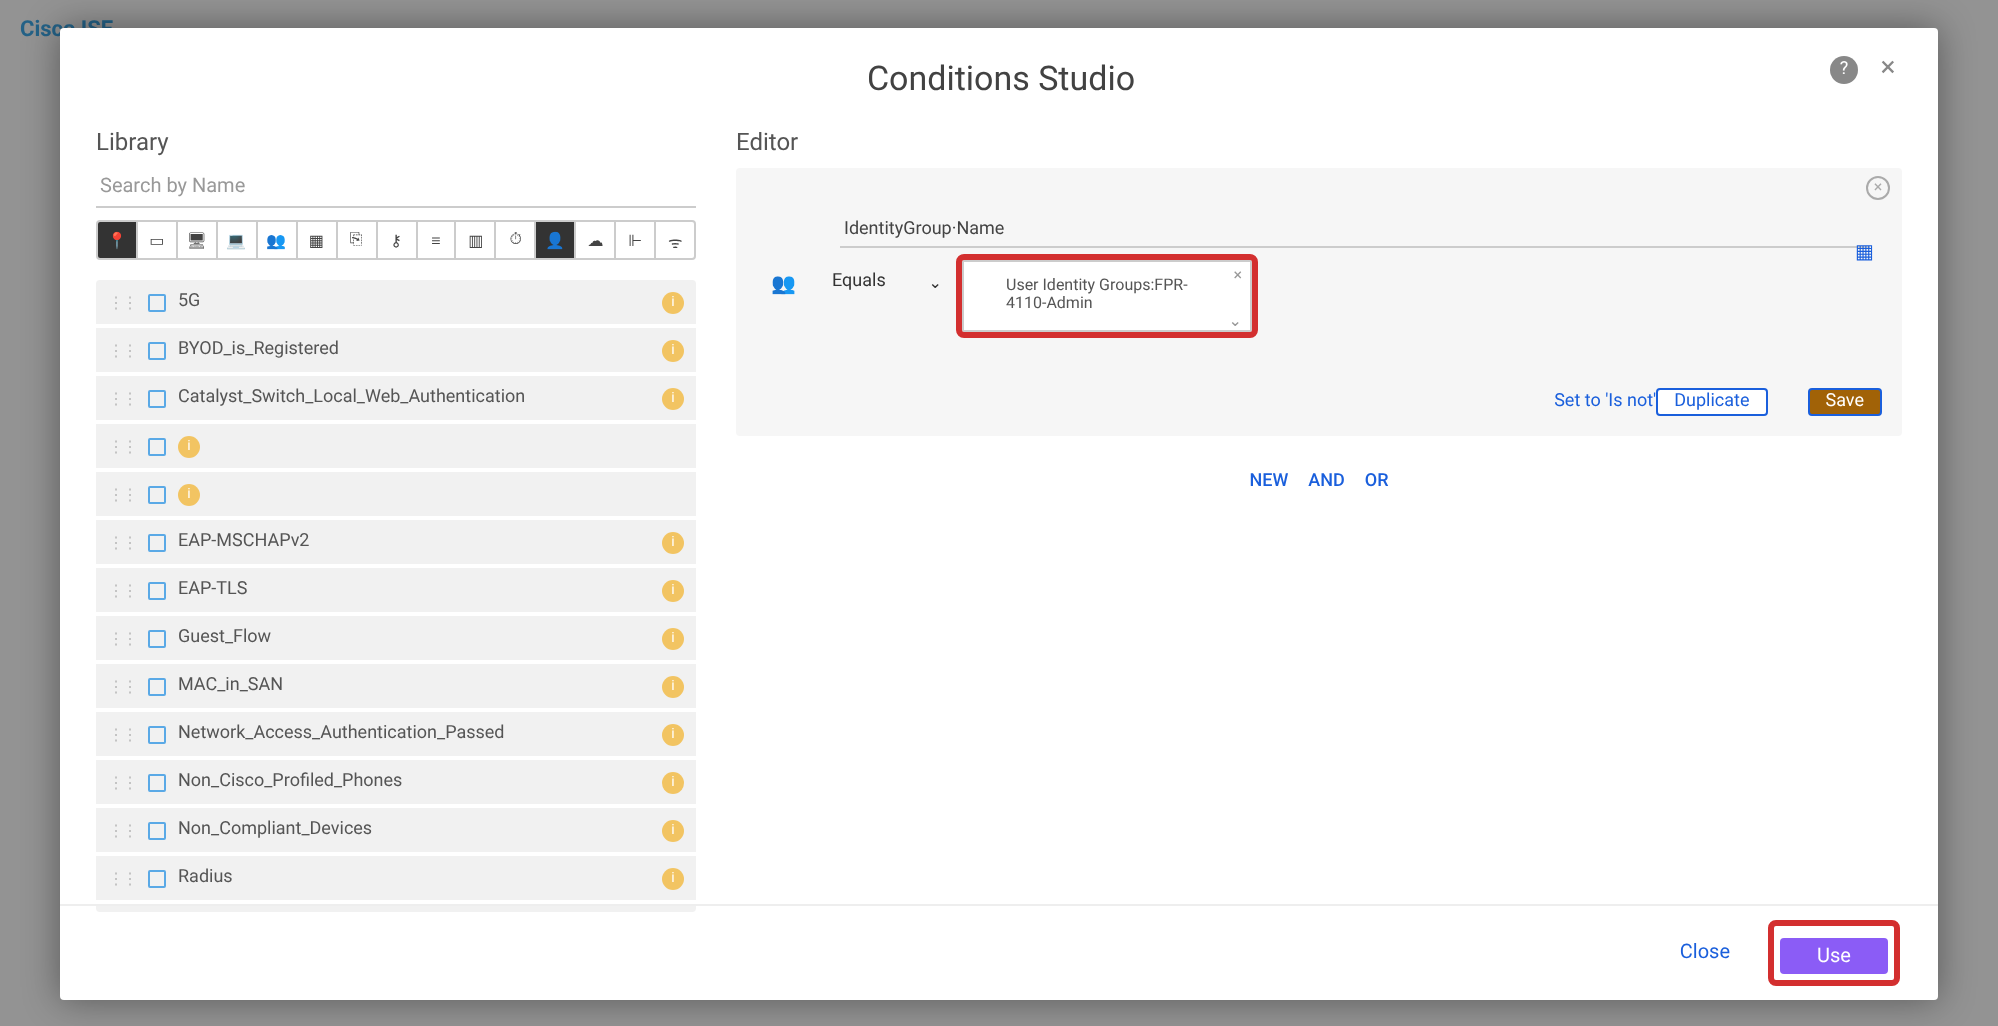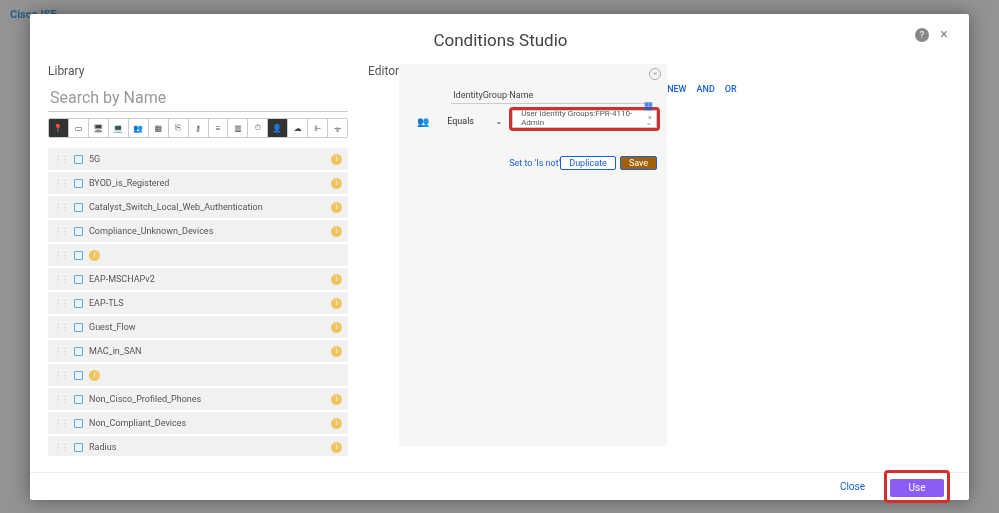--- a/index.html
+++ b/index.html
@@ -15,24 +15,24 @@
       border-radius: 2px;
       padding: 14px 18px 44px 18px;
       display: flex; flex-direction: column;
     }
     .modal-header{ position:absolute; top:14px; right:18px; display:flex; gap:8px; align-items:center;}
     .icon-help, .icon-close { width:14px; height:14px; border-radius:50%; background:#888; color:#fff; font-size:9px; text-align:center; line-height:14px; cursor:pointer;}
     .icon-close{ background:transparent; color:#888; font-size:14px; line-height:12px;}
     h1.title { font-size: 17px; font-weight: 400; color:#424242; margin: 2px 0 14px 2px; text-align: center; }
     .columns { display: flex; gap: 20px; flex:1; min-height:0;}
     .col-lib { width: 300px; display:flex; flex-direction:column; }
-    .col-editor { flex:1; display:flex; }
+    .col-editor { flex:1; display:flex; flex-direction:column; }
     .col-title { font-size:12px; color:#555; margin-bottom: 6px; }
     .search-input {
-      width:100%; border:none; border-bottom:1px solid #ccc; padding: 4px 2px; font-size:16px;
+      width:100%; border:none; border-bottom:1px solid #ccc; padding: 4px 2px; font-size:10px;
       outline:none; color:#333; margin-bottom:6px;
     }
     .search-input::placeholder{ color:#999;}
     .filter-row{
       display:flex; border:1px solid #ccc; border-radius:2px; margin-bottom:10px; overflow:hidden;
     }
     .filter-btn{
       flex:1; height:18px; border-right:1px solid #ccc; display:flex; align-items:center; justify-content:center;
       cursor:pointer;
     }
@@ -59,41 +59,41 @@
       width:100%; border:none; border-bottom:1px solid #ccc; background:transparent; font-size:9px;
       padding:3px 2px; outline:none; color:#444; margin: 17px 0 6px 42px; width:calc(100% - 48px);
     }
     .cond-row{ display:flex; align-items:flex-start; gap:10px; }
     .row-icon{ width:28px; text-align:center; color:#5a7fb0; font-size:10px; padding-top:6px;}
     .operator-select{
       width:55px; border:none; background:transparent; font-size:9px; color:#333;
       display:flex; justify-content:space-between; align-items:center; cursor:pointer; padding-top:6px;
     }
     .value-box{
-      width:145px; height:18px; border:1px solid #ccc; background:#fff; border-radius:1px;
-      font-size:8px; color:#555; padding:2px 14px 2px 8px; position:relative; display:flex; align-items:center;
+      width:145px; height:36px; border:1px solid #ccc; background:#fff; border-radius:1px;
+      font-size:8px; color:#555; padding:2px 14px 2px 21px; position:relative; display:flex; align-items:center;
     }
     .value-box .tag-x{ position:absolute; top:2px; right:4px; color:#999; font-size:8px;}
     .value-box .chev{ position:absolute; bottom:0px; right:4px; color:#999; font-size:8px;}
     .red-rect{ outline:3px solid #d32f2f;}
     .grid-icon{ color:#1a5fdc; font-size:10px; position:absolute; right:14px; top:36px; cursor:pointer;}
     .editor-actions{
       display:flex; justify-content:flex-end; align-items:center; margin-top:28px;
     }
     .set-not{ font-size:9px; color:#1a5fdc; cursor:pointer;}
-    .btn-group{ display:flex; gap:4px;}
+    .btn-group{ display:flex; gap:20px;}
     .btn-sm{
       font-size:9px; border:1px solid #1a5fdc; color:#1a5fdc; background:#fff; border-radius:2px;
       padding: 1px 8px; cursor:pointer;
     }
     .btn-sm.primary{ background:#a16207; color:#fff;}
-    .logic-row{ display:flex; justify-content:center; gap:10px; font-size:9px; margin-top:20px;}
+    .logic-row{ display:flex; justify-content:center; gap:10px; font-size:9px; margin-top:8px;}
     .logic-btn{ color:#1a5fdc; cursor:pointer; font-weight:500;}
     .modal-footer{
-      position:absolute; left:0; right:0; bottom:0; height:28px;
+      position:absolute; left:0; right:0; bottom:0; height:48px;
       display:flex; justify-content:flex-end; align-items:center; gap:16px; padding: 0 22px;
       border-top:1px solid #eee;
     }
     .btn-close{ font-size:10px; color:#1a5fdc; background:none; border:none; cursor:pointer;}
     .btn-use{
       font-size:10px; color:#fff; background:#8b5cf6; border:none; border-radius:2px;
       width:54px; height:18px; cursor:pointer;
     }
     .btn-use-wrap{ padding:3px; outline:3px solid #d32f2f; border-radius:1px;}
   </style>
@@ -180,21 +180,20 @@
           </div>
           <div class="lib-item">
             <span class="lib-drag">⋮⋮</span>
             <span class="lib-icon"></span>
             <span class="lib-name">Catalyst_Switch_Local_Web_Authentication</span>
             <span class="lib-info">i</span>
           </div>
           <div class="lib-item">
             <span class="lib-drag">⋮⋮</span>
             <span class="lib-icon"></span>
-            <span class="lib-name">Compliance_Unknown_Devices</span>
             <span class="lib-info">i</span>
           </div>
           <div class="lib-item">
             <span class="lib-drag">⋮⋮</span>
             <span class="lib-icon"></span>
             <span class="lib-info">i</span>
           </div>
           <div class="lib-item">
             <span class="lib-drag">⋮⋮</span>
             <span class="lib-icon"></span>
@@ -215,20 +214,21 @@
           </div>
           <div class="lib-item">
             <span class="lib-drag">⋮⋮</span>
             <span class="lib-icon"></span>
             <span class="lib-name">MAC_in_SAN</span>
             <span class="lib-info">i</span>
           </div>
           <div class="lib-item">
             <span class="lib-drag">⋮⋮</span>
             <span class="lib-icon"></span>
+            <span class="lib-name">Network_Access_Authentication_Passed</span>
             <span class="lib-info">i</span>
           </div>
           <div class="lib-item">
             <span class="lib-drag">⋮⋮</span>
             <span class="lib-icon"></span>
             <span class="lib-name">Non_Cisco_Profiled_Phones</span>
             <span class="lib-info">i</span>
           </div>
           <div class="lib-item">
             <span class="lib-drag">⋮⋮</span>

